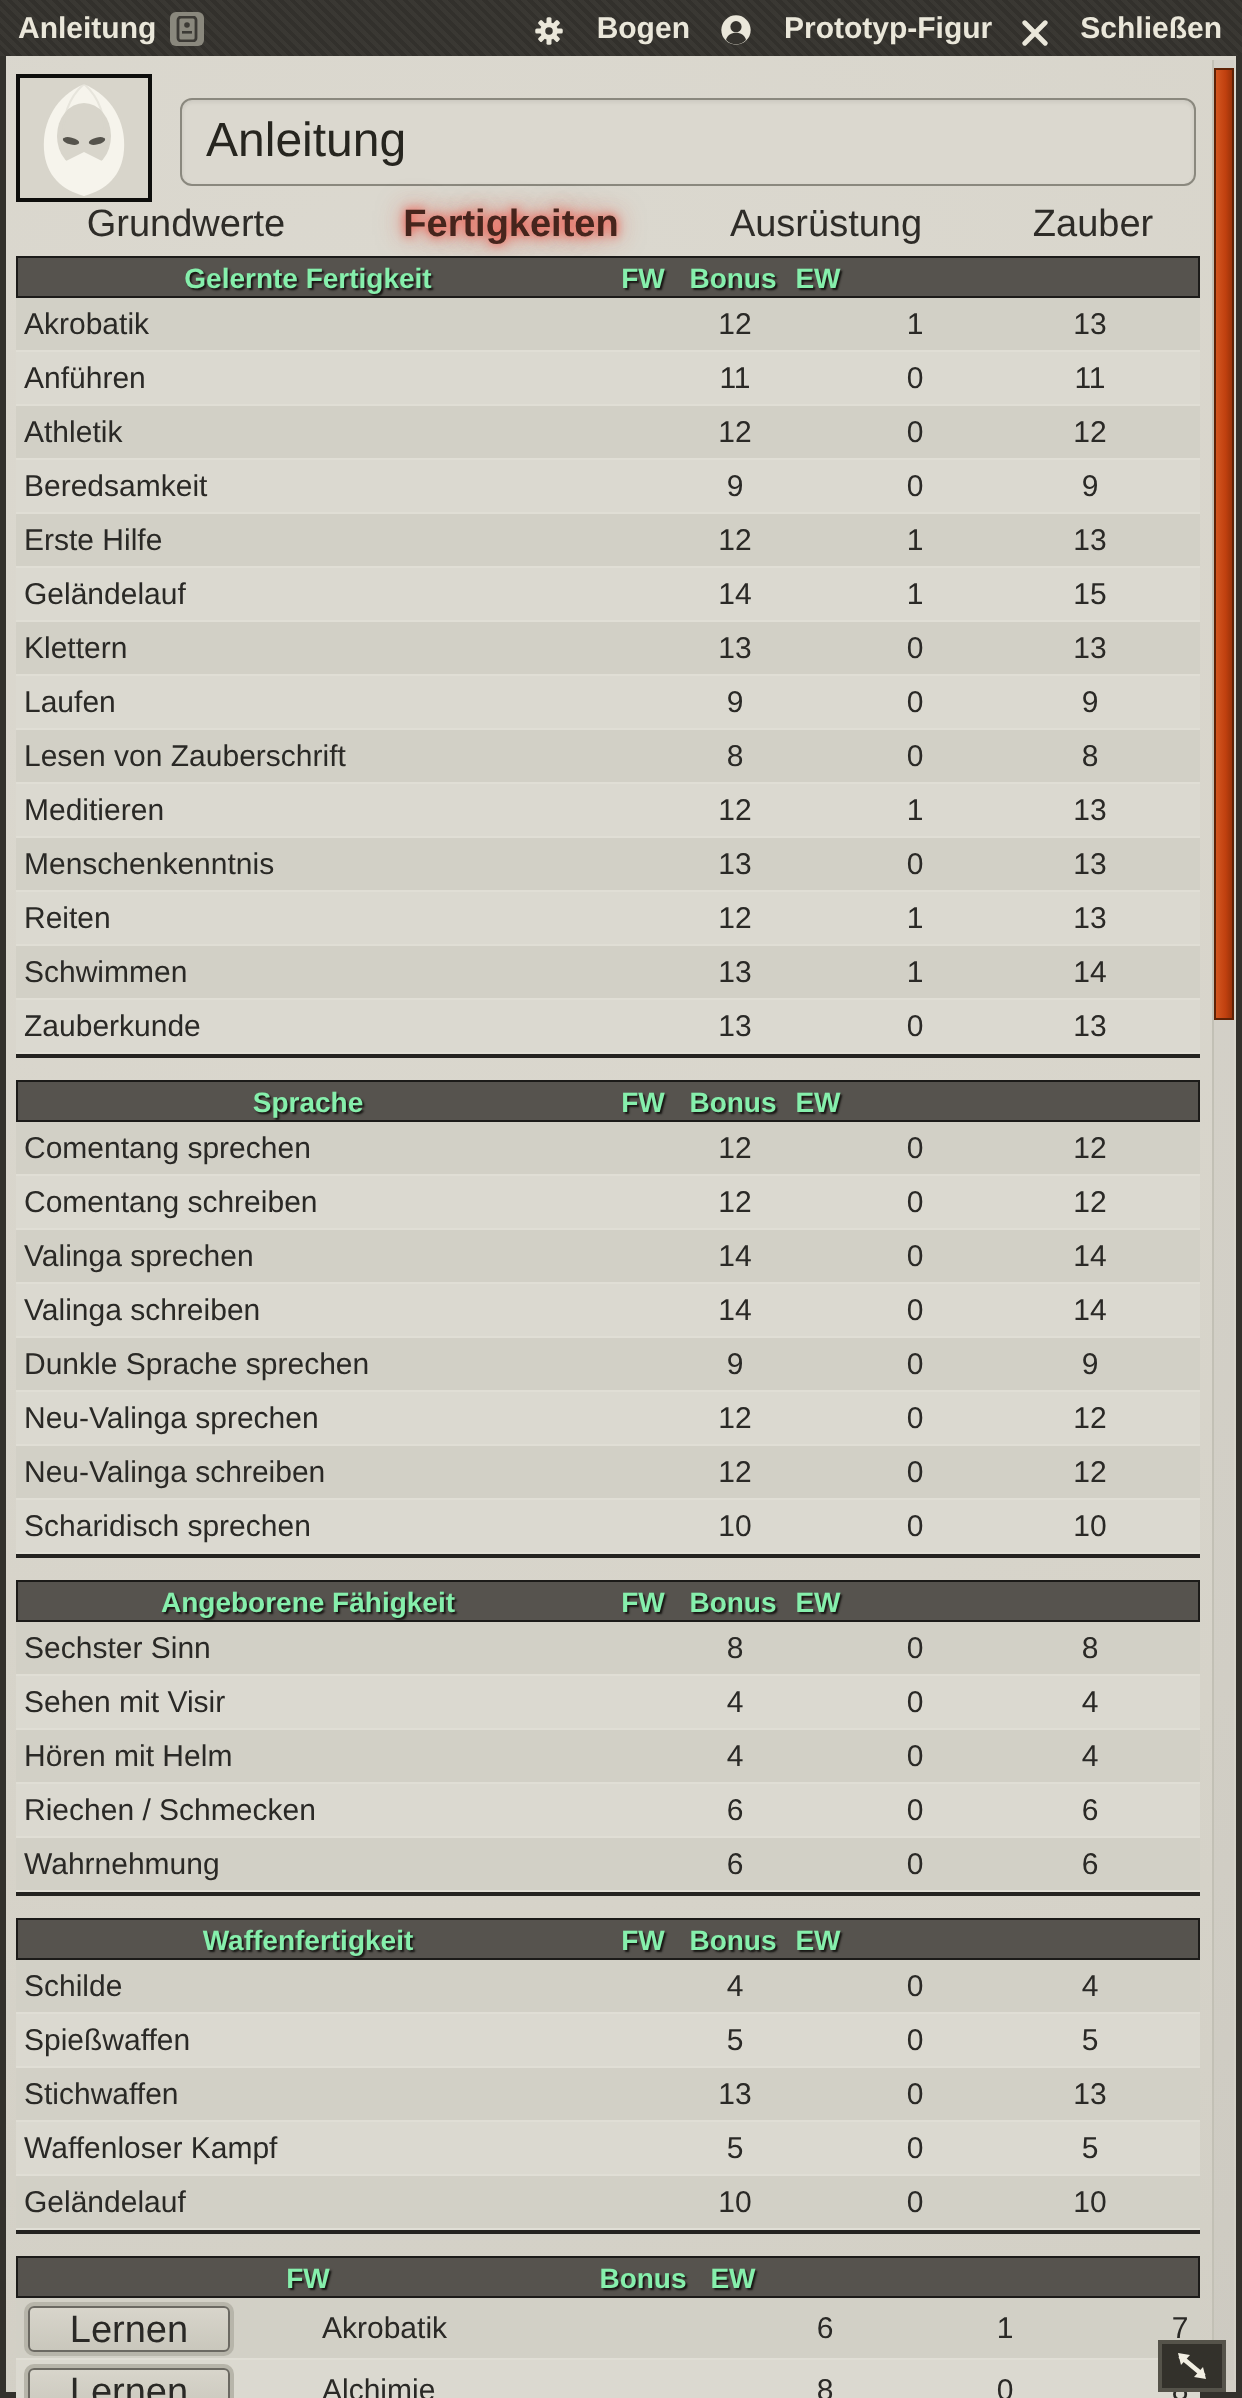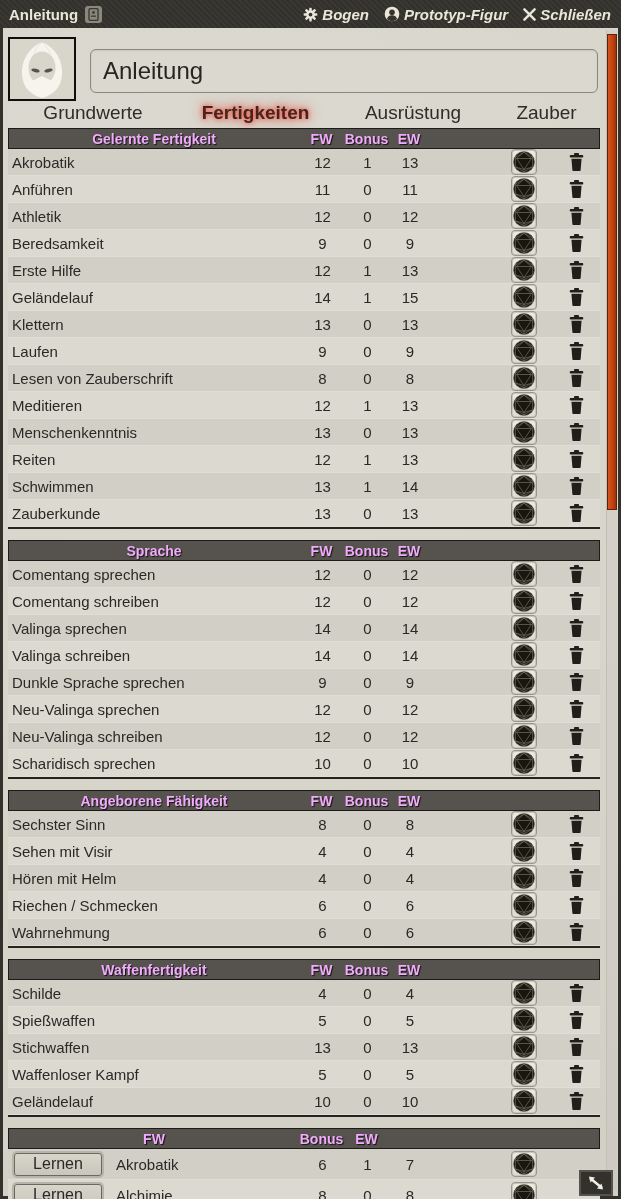--- a/index.html
+++ b/index.html
@@ -21,21 +21,21 @@
     background-image:repeating-linear-gradient(45deg, rgba(255,255,255,.025) 0 2px, rgba(0,0,0,.05) 2px 4px);
     display:flex;align-items:center;justify-content:space-between;
     color:#eae7da;font-weight:bold;font-size:15px;z-index:5;
   }
   .titlebar-left{display:flex;align-items:center;gap:7px;padding-left:9px;}
   .doc-btn{
     width:17px;height:17px;border-radius:3px;background:#8a887d;
     display:flex;align-items:center;justify-content:center;
   }
   .titlebar-right{display:flex;align-items:center;gap:15px;padding-right:10px;}
-  .tb-btn{display:flex;align-items:center;gap:4px;cursor:pointer;font-style:italic;}
+  .tb-btn{display:flex;align-items:flex-end;gap:16px;cursor:pointer;}
   
   .avatar{
     position:absolute;left:5px;top:37px;width:64px;height:60px;
     border:2px solid #0e0e0c;background:#d8d5cb;
   }
   .name-input{
     position:absolute;left:87px;top:49px;width:482px;height:42px;
     border:1px solid #8a887e;border-radius:6px;
     background:#dbd8cf;color:#26251f;
     font-family:"Liberation Sans",sans-serif;font-size:24px;padding:0 12px;
@@ -50,48 +50,48 @@
   .tab.active{
     color:#46251d;font-weight:bold;
     text-shadow:0 0 4px rgba(236,93,80,.95),0 0 9px rgba(236,93,80,.75),0 0 14px rgba(236,93,80,.5);
   }
   
   .sections{position:absolute;left:5px;top:100px;width:592px;padding-top:28px;}
   .section{border-bottom:2px solid #242320;margin-bottom:11px;}
   .sec-header{
     height:19px;border:1px solid #1c1b19;background:#56534e;
     display:grid;grid-template-columns:290px 45px 45px 40px 66px 56px 46px;
-    align-items:center;color:#f0abfc;font-weight:bold;font-size:14px;
+    align-items:center;color:#86efac;font-weight:bold;font-size:14px;
     text-shadow:1px 1px 1px #161512;
   }
   .sec-header .c{text-align:center;}
   .row{
     height:27px;display:grid;grid-template-columns:292px 45px 45px 40px 66px 56px 48px;
     align-items:center;font-size:15px;color:#2a2926;
-    border-bottom:1px solid #e0ded5;box-sizing:border-box;
+    border-bottom:1px solid #e0ded5;box-sizing:border-box;gap:45px;
   }
   .row.learn{height:31px;grid-template-columns:104px 188px 45px 45px 40px 66px 56px 48px;}
   .row.odd{background:#d2d0c6;}
   .row.even{background:#dbd9d0;}
   .cell-name{padding-left:4px;white-space:nowrap;overflow:hidden;}
   .cell-num{text-align:center;}
   .cell-icon{display:flex;align-items:center;justify-content:center;}
   .dice-btn{
     width:26px;height:26px;border:1px solid #97958c;border-radius:4px;
     background:linear-gradient(#edeadf,#dfdcd1);
     display:flex;align-items:center;justify-content:center;cursor:pointer;
     box-shadow:0 0 0 1px #c9c7bc inset;padding:0;
   }
   .trash-btn{background:none;border:none;padding:0;cursor:pointer;display:flex;align-items:center;justify-content:center;}
   .learn-btn{
-    width:88px;height:23px;margin-left:6px;
+    width:101px;height:23px;margin-left:6px;
     border:1px solid #6b6962;border-radius:3px;
     background:linear-gradient(#d8d5cb,#c9c7bc);
     box-shadow:0 0 0 2px #b7b5aa;
-    color:#2a2926;font-family:"Liberation Sans",sans-serif;font-size:16px;cursor:pointer;
+    color:#2a2926;font-family:"Liberation Sans",sans-serif;font-size:19px;cursor:pointer;
   }
   
   .scrollbar{
     position:absolute;right:1px;top:30px;width:10px;height:1160px;
     border-left:1px solid #c2c0b5;background:rgba(0,0,0,0.02);
   }
   .scroll-thumb{
     position:absolute;left:0px;top:4px;width:8px;height:474px;
     background:linear-gradient(90deg,#d4561f,#c0400f 60%,#9a3309);
     border:1px solid #5e2206;

